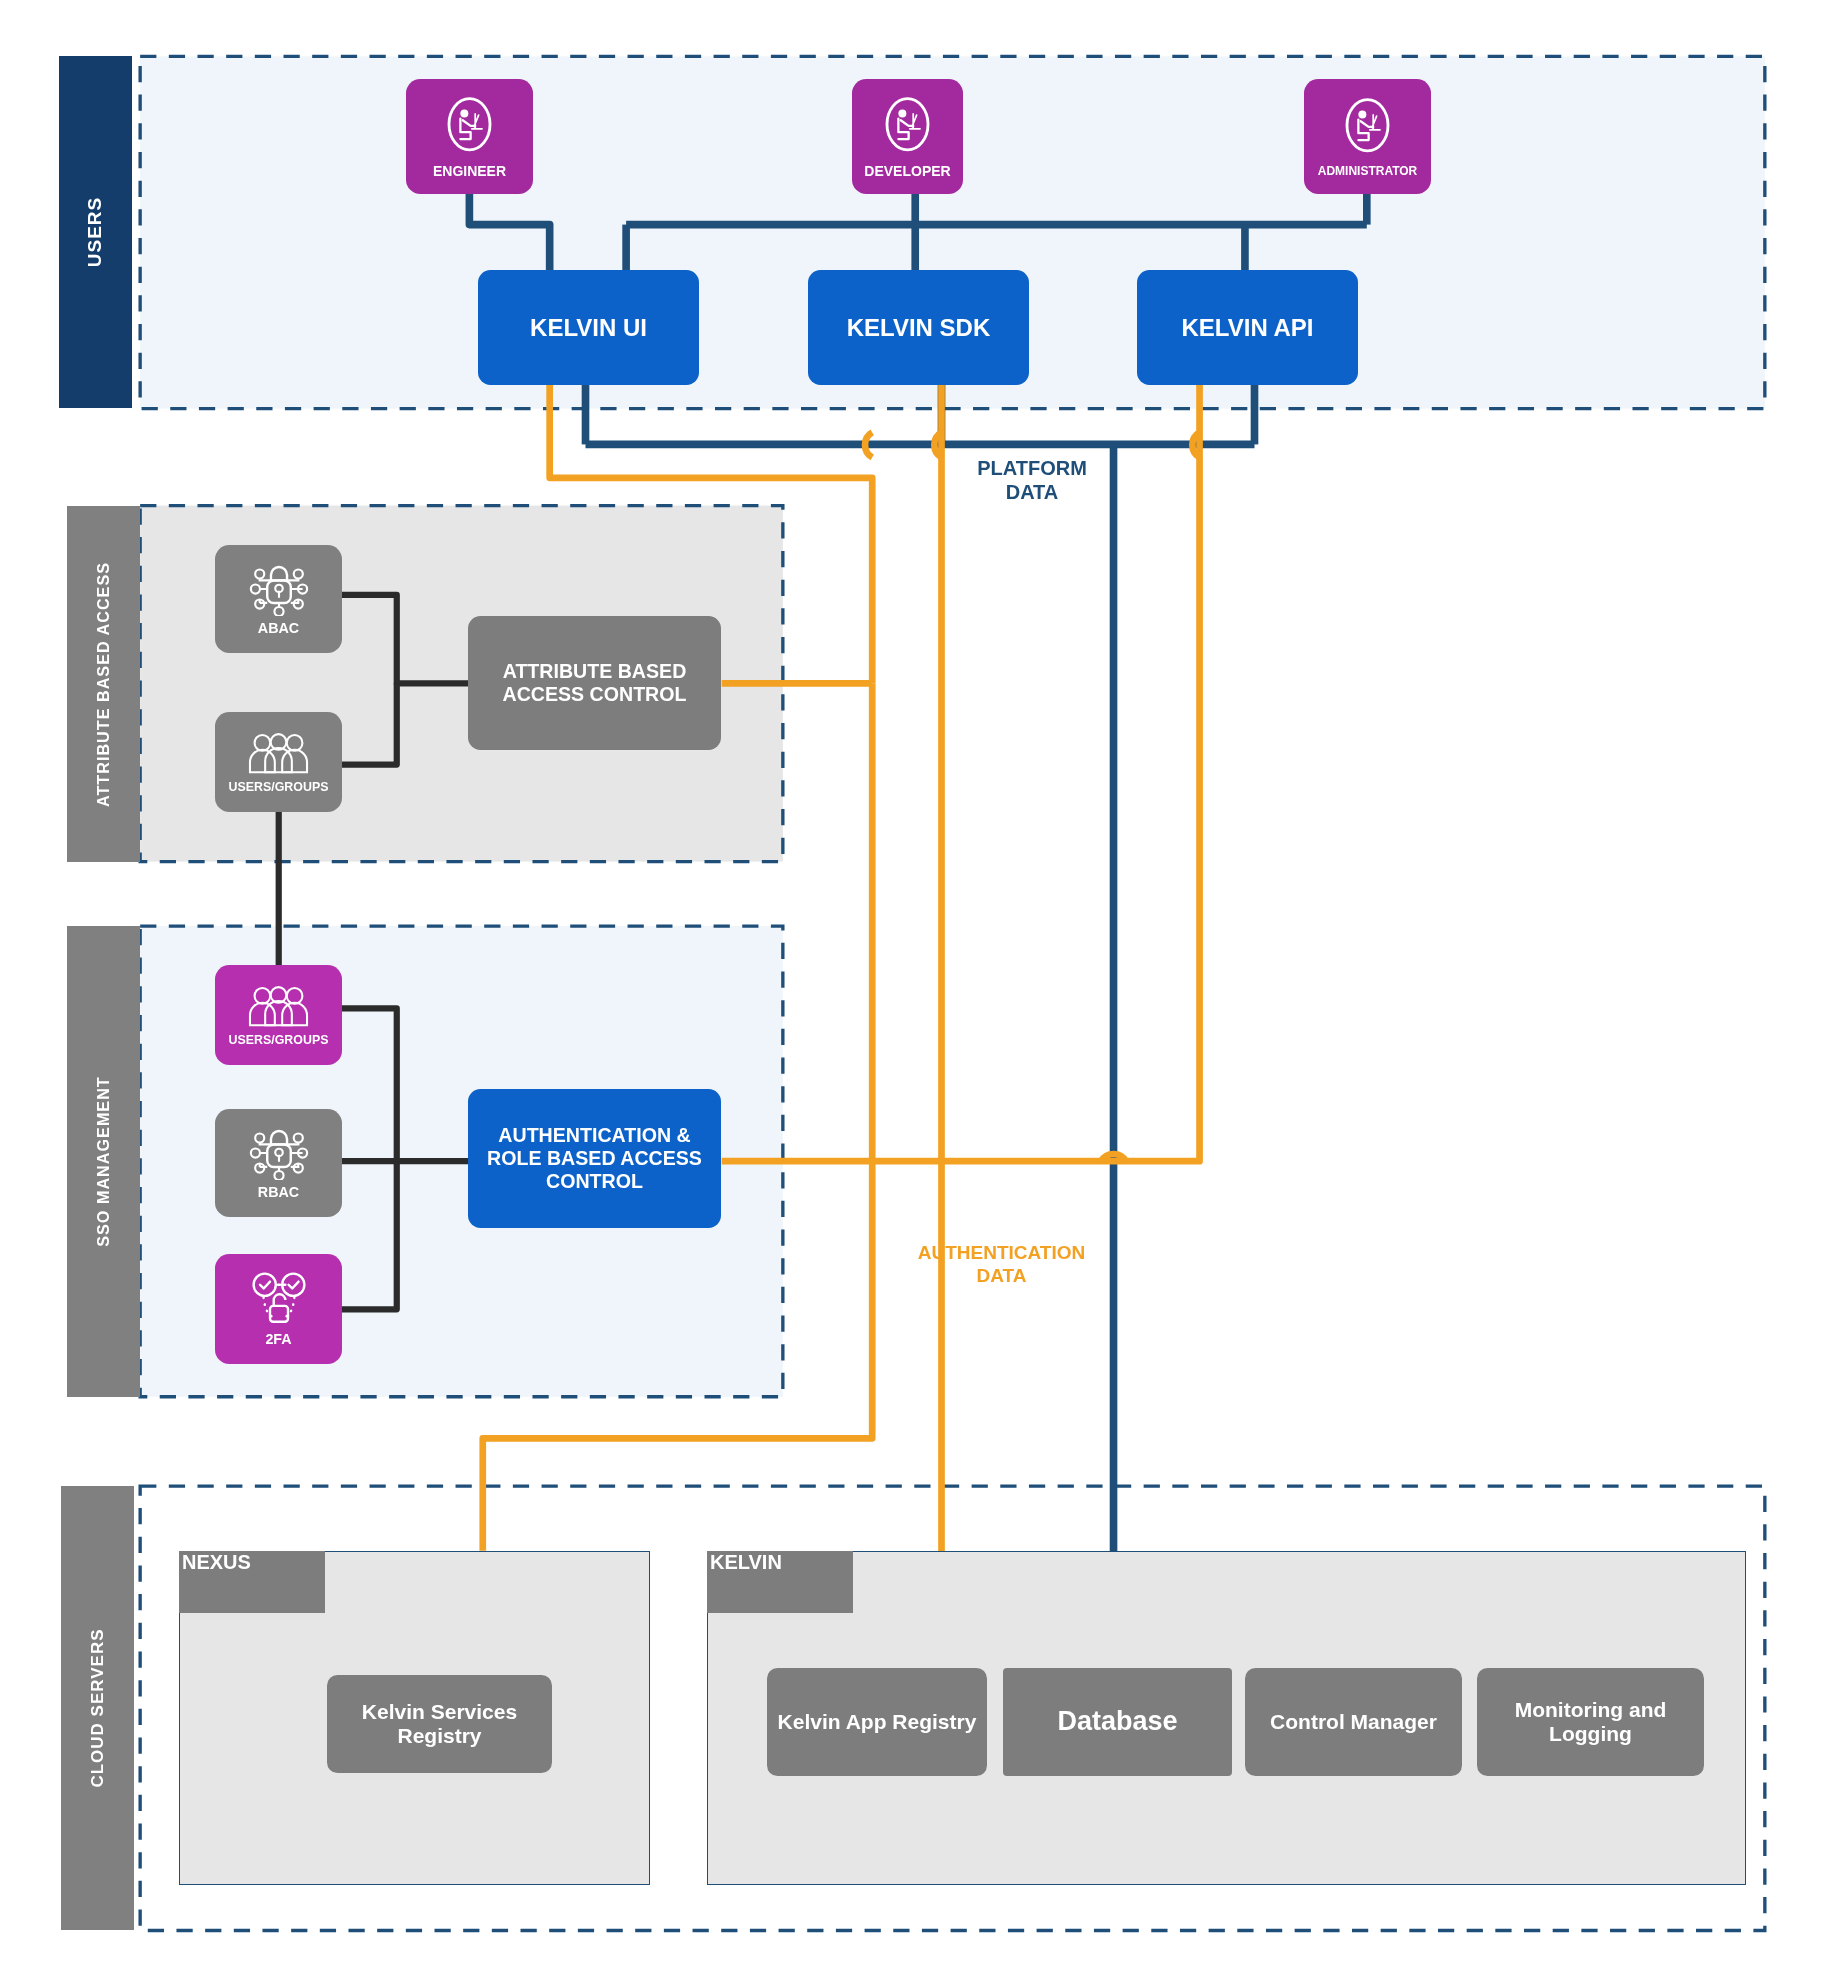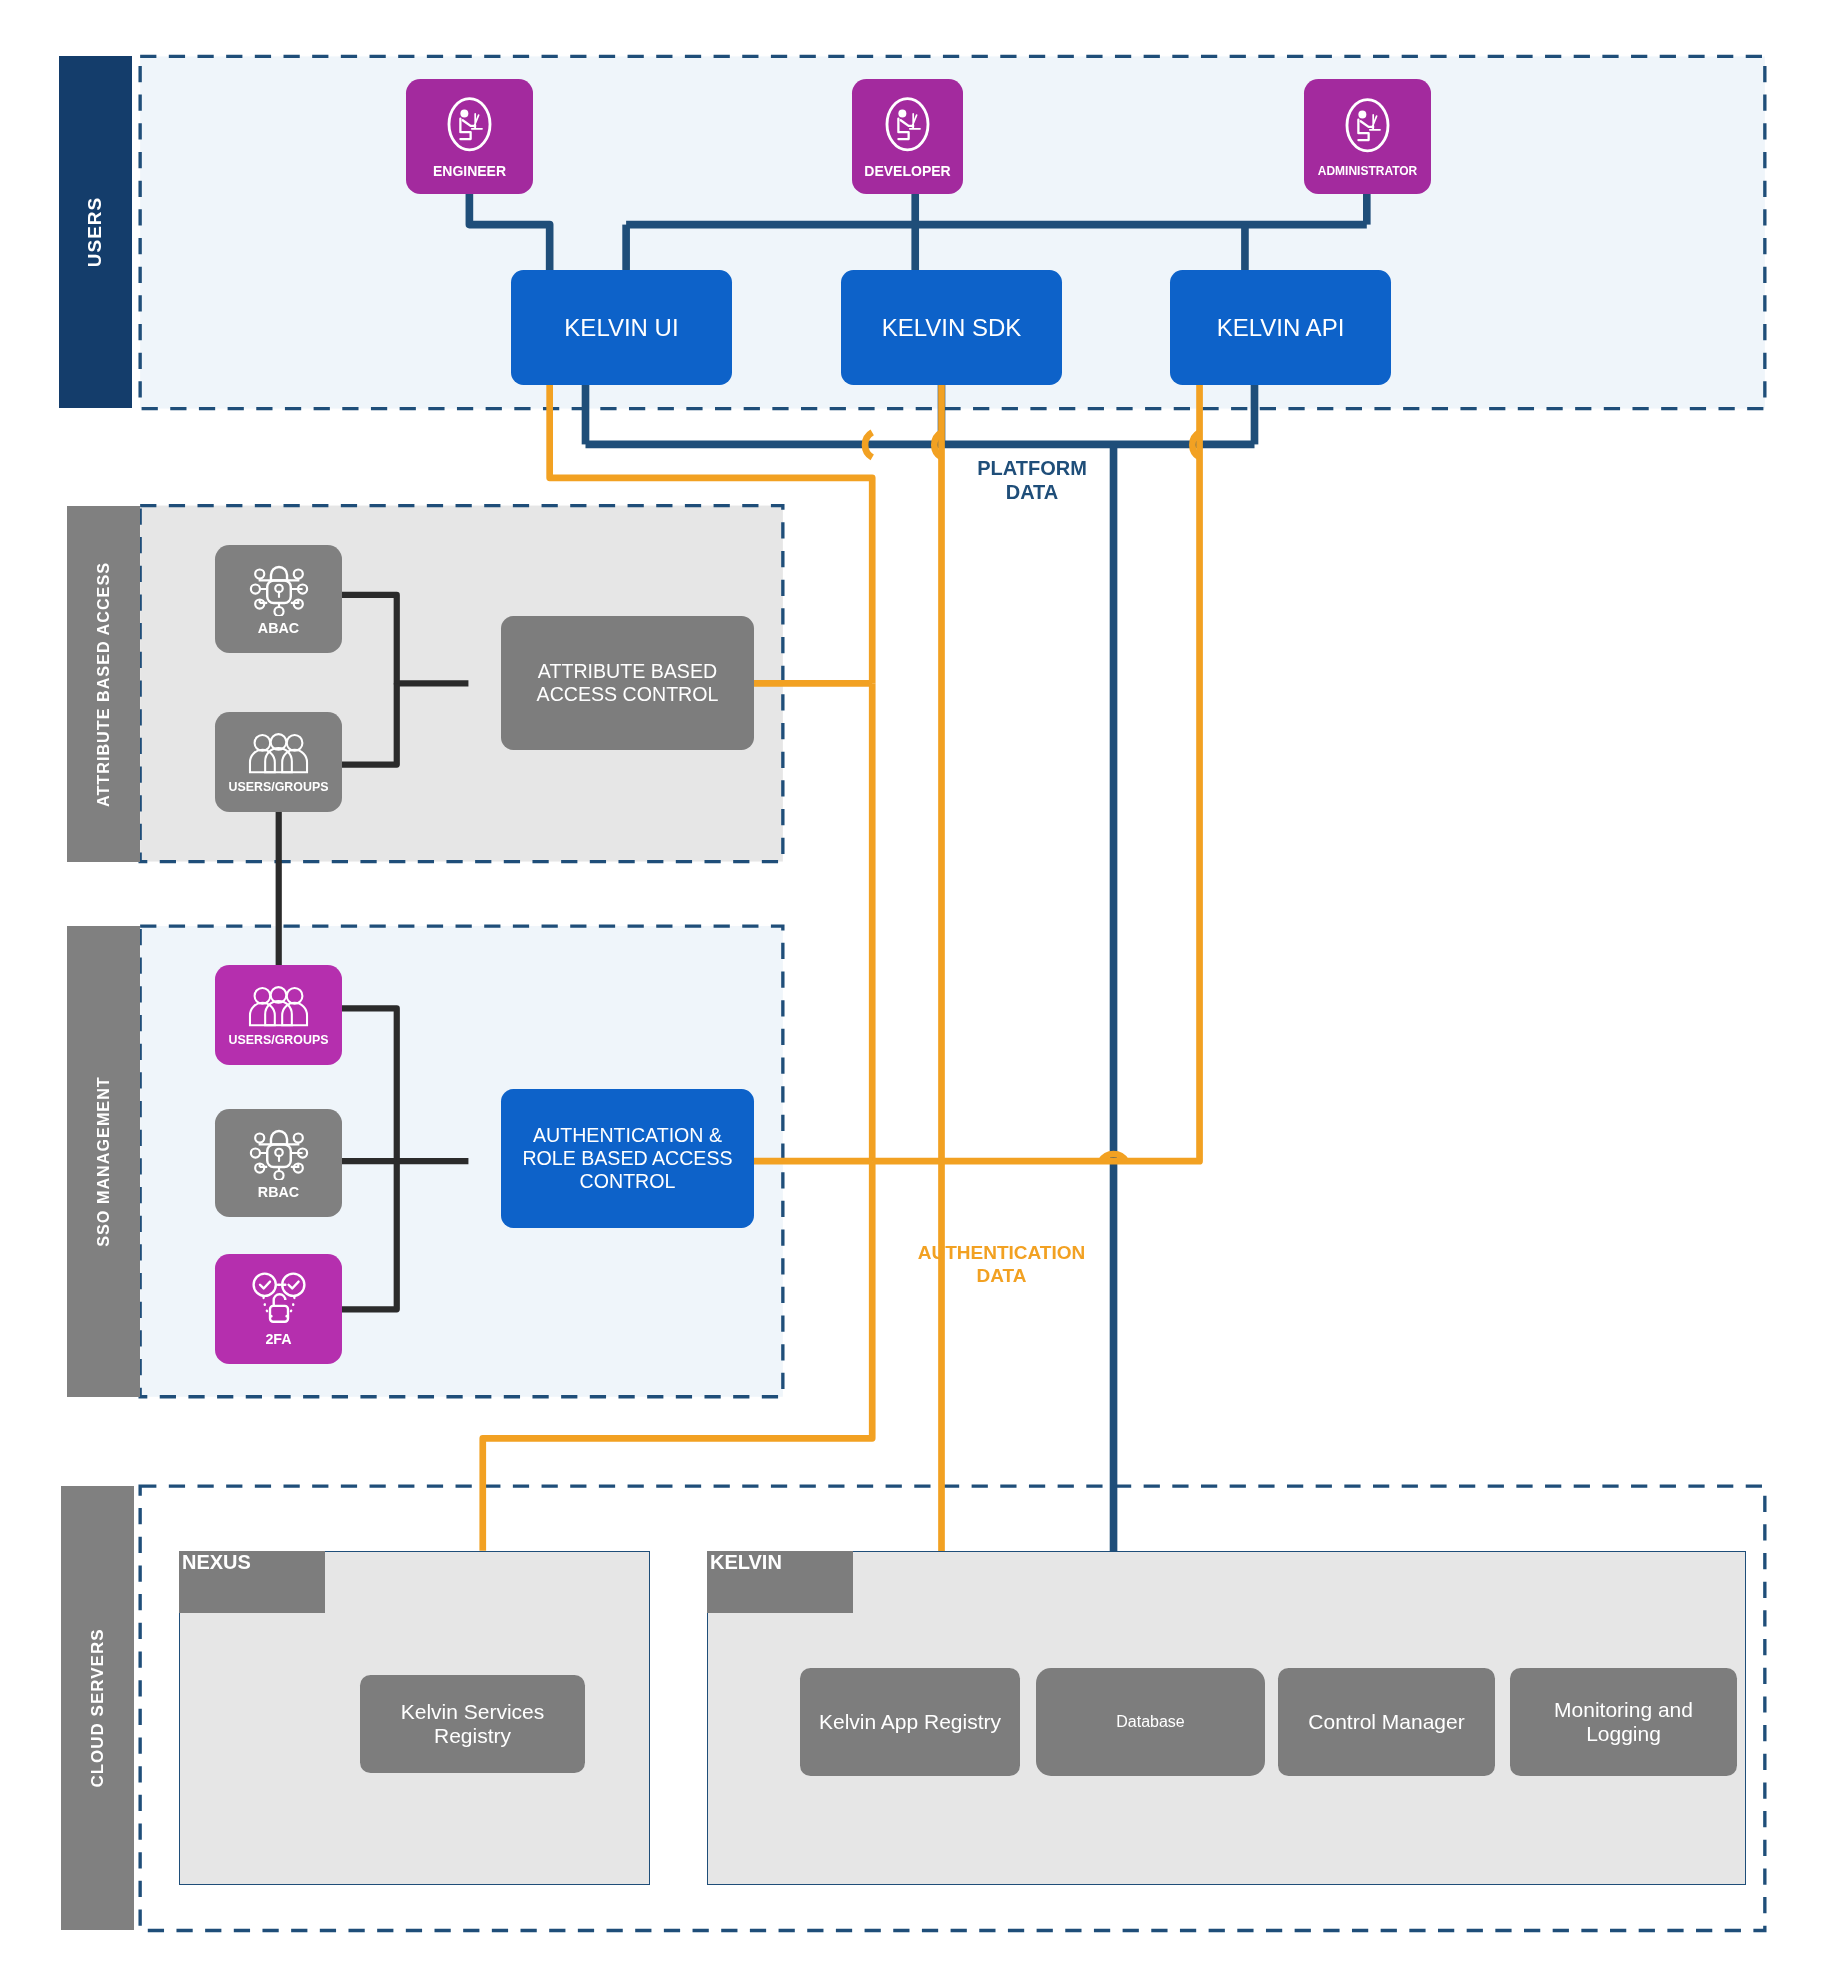--- a/index.html
+++ b/index.html
@@ -23,22 +23,22 @@
   .tile.magenta{background:#a32a9e;}
   .tile.magenta2{background:#b52fae;}
   .tile.grey{background:#808080;}
   .tile .cap{color:#fff;font-weight:bold;text-align:left;line-height:1.05;
              font-family:"Liberation Sans",sans-serif;}
   .tile .ico{display:block;}
 
   
   .rbox{position:absolute;border-radius:12.4px;display:flex;align-items:center;
         justify-content:center;text-align:center;box-sizing:border-box;
-        color:#ffffff;font-weight:normal;line-height:1.16;
-        font-family:"Liberation Sans",sans-serif;margin-left:33px;}
+        color:#ffffff;font-weight:bold;line-height:1.16;
+        font-family:"Liberation Sans",sans-serif;}
   .rbox.blue{background:#0d62c9;}
   .rbox.grey{background:#7d7d7d;}
 
   
   .cloudbox{position:absolute;background:#e6e6e6;border:1.4px solid #1f4e79;box-sizing:border-box;}
   .cloudtag{position:absolute;background:#7d7d7d;color:#fff;font-weight:bold;
             display:flex;align-items:flex-start;padding-left:3px;box-sizing:border-box;
             font-size:20px;font-family:"Liberation Sans",sans-serif;}
 
   
@@ -299,21 +299,21 @@
   </div>
 
   <div class="cloudbox" style="left:707px;top:1551px;width:1039px;height:334px;"></div>
   <div class="cloudtag" style="left:707px;top:1551px;width:146px;height:62px;">
     <span>KELVIN</span>
   </div>
 
   <div class="rbox grey" style="left:767px;top:1668px;width:220px;height:108px;font-size:21px;padding:0 8.6px;border-radius:10.5px;">
     <span>Kelvin App Registry</span>
   </div>
-  <div class="rbox grey" style="left:1003px;top:1668px;width:229px;height:108px;font-size:16px;padding:0 8.6px;border-radius:15px;">
+  <div class="rbox grey" style="left:1003px;top:1668px;width:229px;height:108px;font-size:27px;padding:0 8.6px;border-radius:4px;">
     <span>Database</span>
   </div>
   <div class="rbox grey" style="left:1245px;top:1668px;width:217px;height:108px;font-size:21px;padding:0 8.6px;border-radius:10.5px;">
     <span>Control Manager</span>
   </div>
   <div class="rbox grey" style="left:1477px;top:1668px;width:227px;height:108px;font-size:21px;padding:0 8.6px;border-radius:10.5px;">
     <span>Monitoring and Logging</span>
   </div>
 
 </div>

